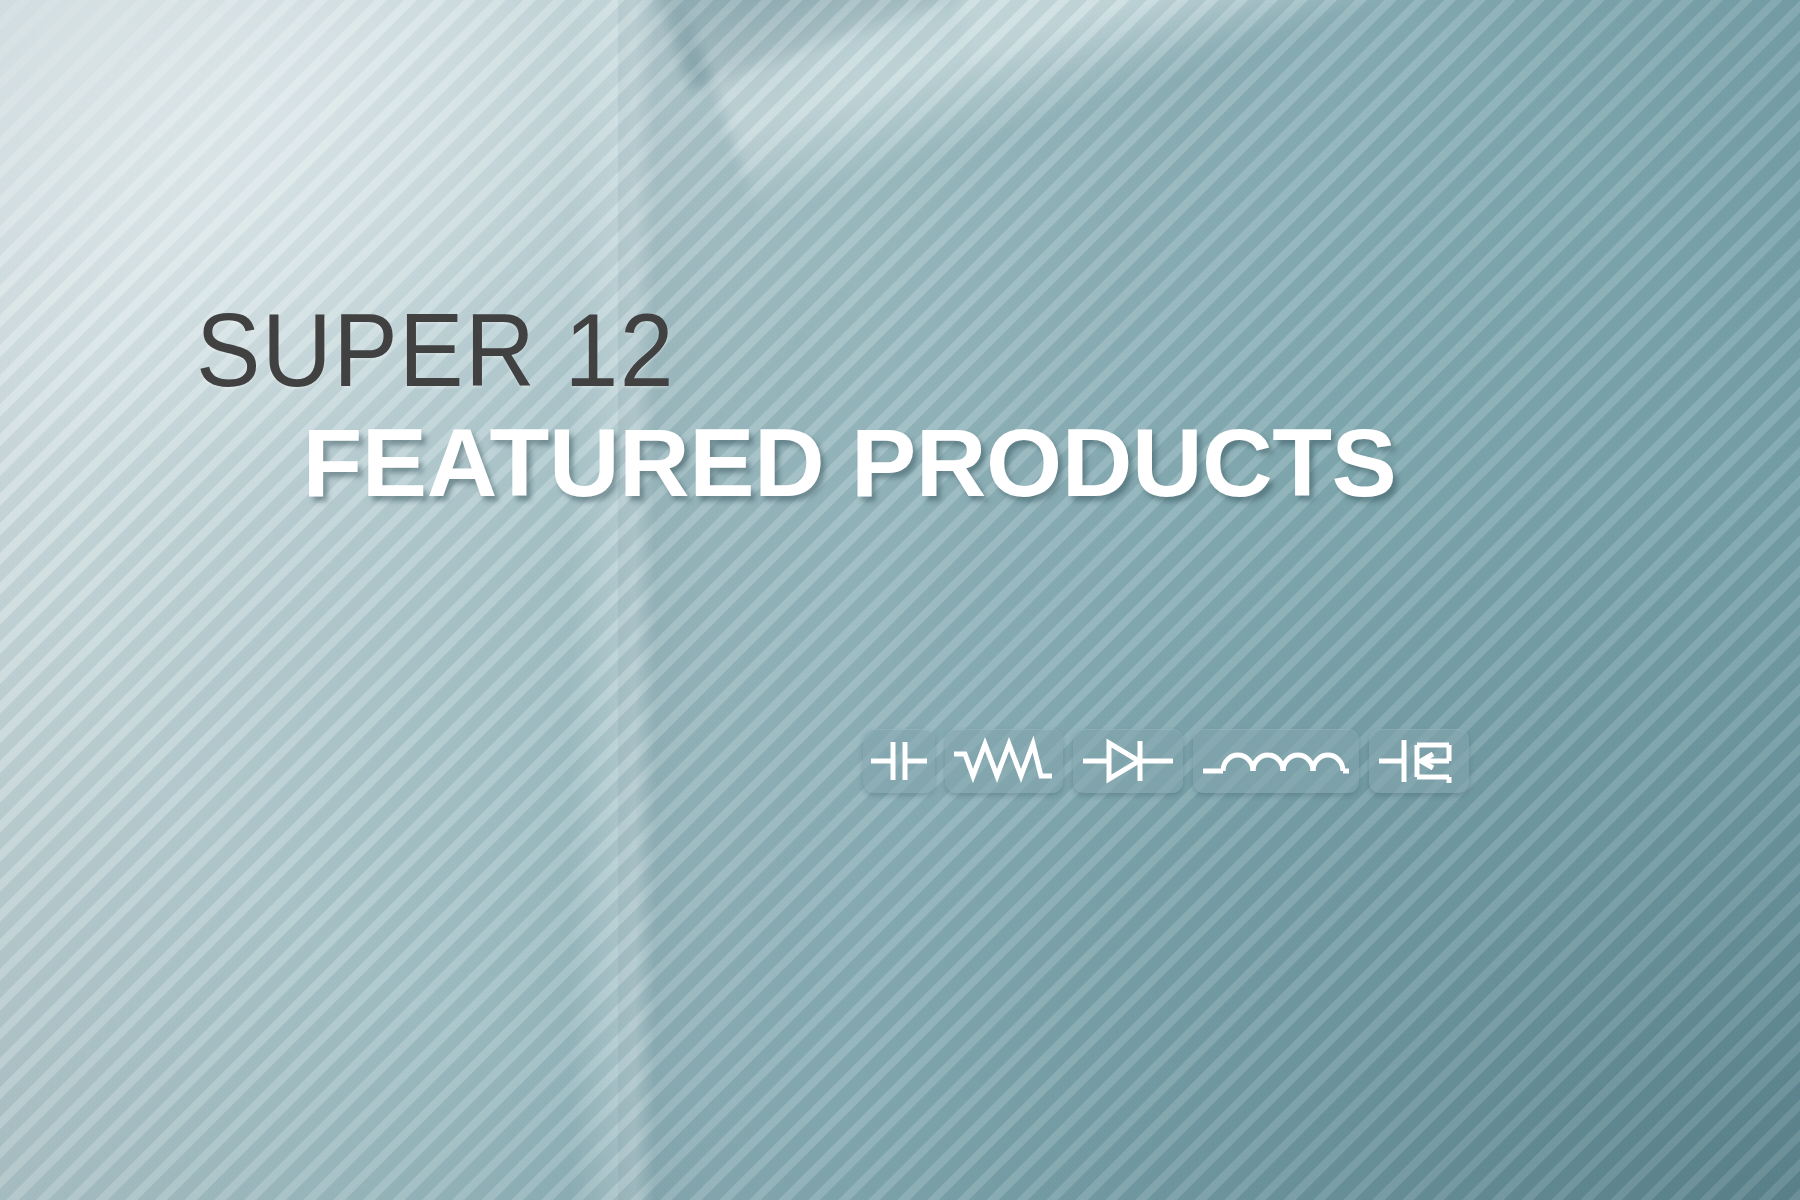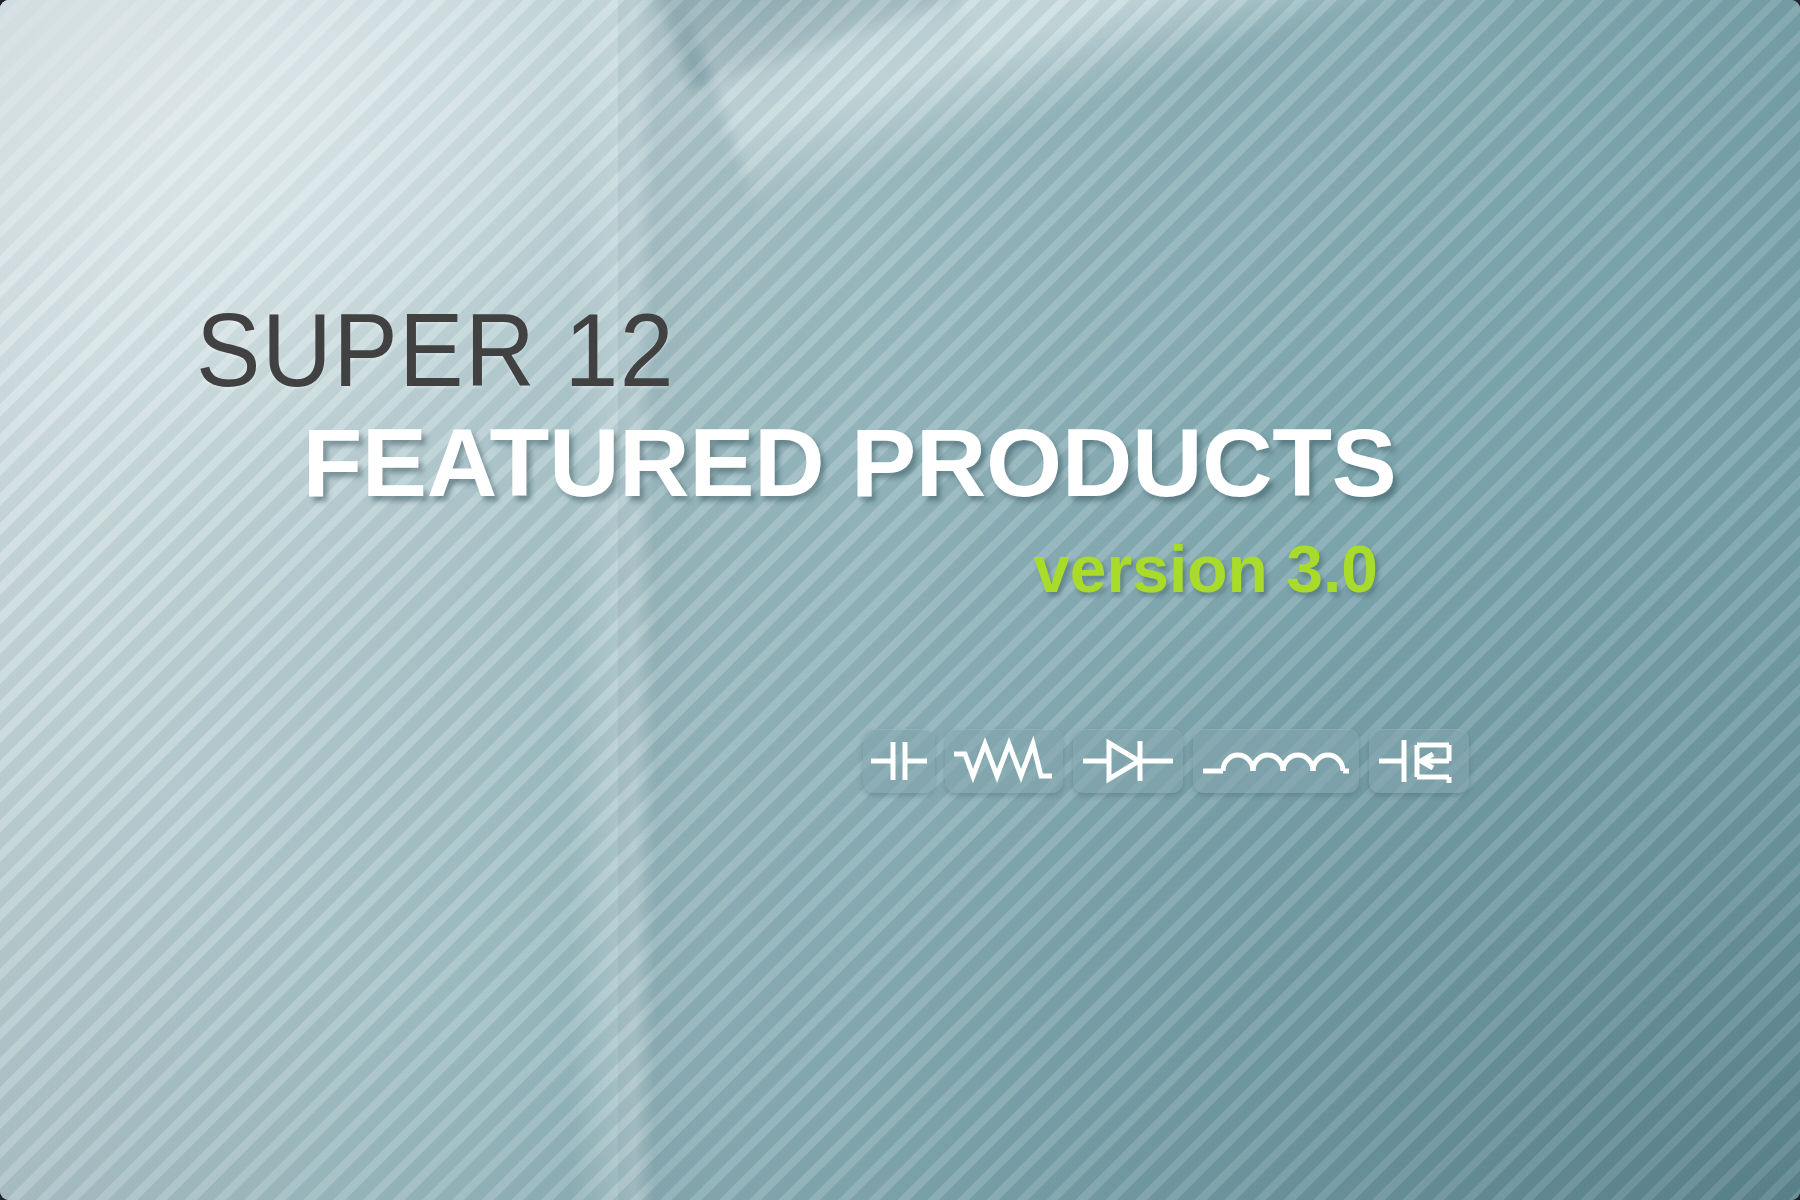--- a/index.html
+++ b/index.html
@@ -10,21 +10,20 @@
   }
   * { box-sizing: border-box; }
 
   .slide {
     position: relative;
     width: 1800px;
     height: 1200px;
     overflow: hidden;
     font-family: "Liberation Sans", sans-serif;
     background: #7FA3AB;
-    border-radius: 9px;
   }
 
   
 
   
   .bg-base {
     position: absolute;
     inset: 0;
     background:
       linear-gradient(115deg,
@@ -292,21 +291,20 @@
   <div class="stripes-shade"></div>
   <div class="stripe-fade"></div>
   <div class="vignette"></div>
 
   <div class="content">
 
     <div class="line-super">SUPER 12</div>
 
     <div class="line-featured">FEATURED PRODUCTS</div>
 
-    <div class="line-version">version 3.0</div>
 
     <div class="icon-row">
 
       <div class="icon-tile tile-cap">
         <svg width="60" height="46" viewBox="0 0 60 46" aria-hidden="true">
           <line x1="2" y1="23" x2="23" y2="23"></line>
           <line x1="24" y1="4" x2="24" y2="42"></line>
           <line x1="36" y1="4" x2="36" y2="42"></line>
           <line x1="37" y1="23" x2="58" y2="23"></line>
         </svg>

